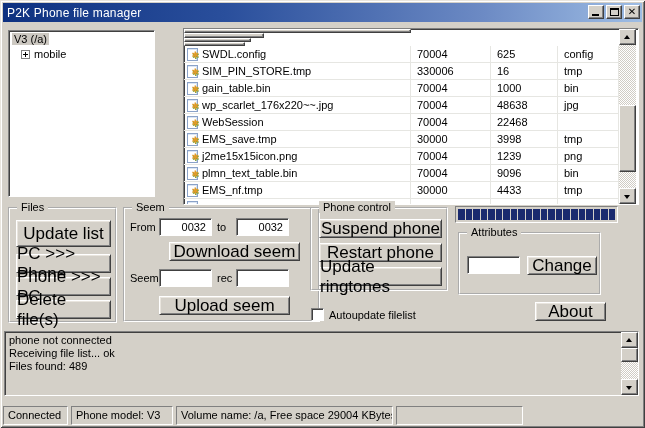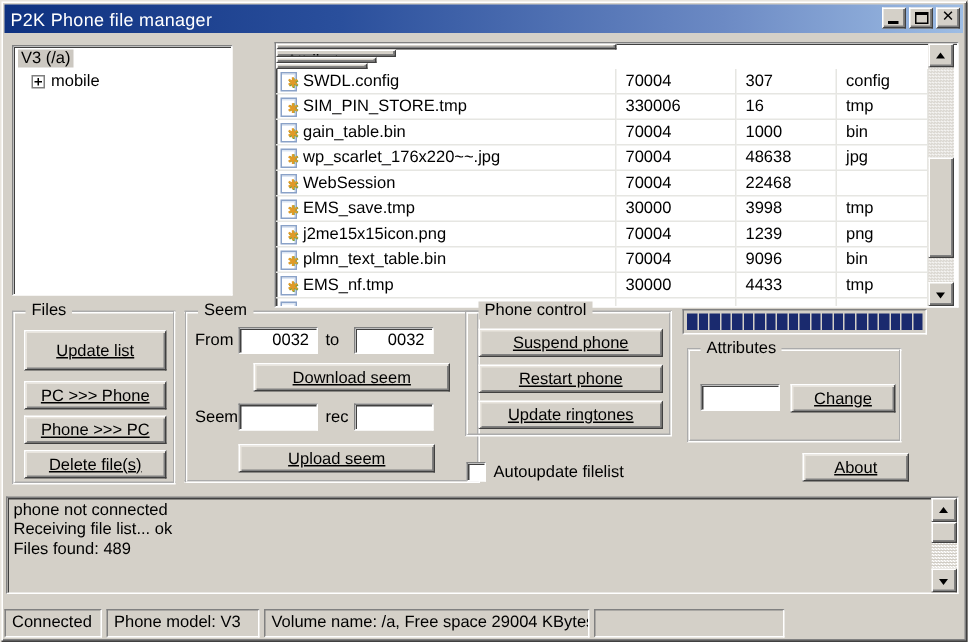--- a/index.html
+++ b/index.html
@@ -33,21 +33,21 @@
   
   .sunken {
     border:1px solid; border-color:#808080 #fff #fff #808080;
     box-shadow: inset 1px 1px 0 #404040;
   }
   .btn {
     background:#d4d0c8;
     border:1px solid; border-color:#fff #404040 #404040 #fff;
     box-shadow: inset 1px 1px 0 #e9e5de, inset -1px -1px 0 #808080;
     display:flex; align-items:center; justify-content:center;
-    font-size:11px; cursor:default; position:absolute;text-decoration:underline;
+    font-size:17px; cursor:default; position:absolute;
   }
   .groupbox { position:absolute; border:2px groove #fff; }
   .groupbox > .legend { position:absolute; top:-8px; left:7px; background:#d4d0c8; padding:0 4px; }
 
   
   #tree {
     position:absolute; left:8px; top:30px; width:147px; height:167px; background:#fff;
   }
   .tree-root { margin:2px 0 0 3px; display:inline-block;text-align:center; }
   .tree-root .sel { background:#ccc8c1; padding:0 2px; }
@@ -221,21 +221,21 @@
         <div class="lv-hcell col-size">Size</div>
         <div class="lv-hcell col-type">Type</div>
       </div>
       <div>
           <div class="lv-row">
     <div class="lv-cell cell-file col-file">
               <span class="file-icon"></span>
               <span>SWDL.config</span>
             </div>
     <div class="lv-cell col-attr">70004</div>
-    <div class="lv-cell col-size">307</div>
+    <div class="lv-cell col-size">625</div>
     <div class="lv-cell col-type">config</div>
   </div>
           <div class="lv-row">
     <div class="lv-cell cell-file col-file">
               <span class="file-icon"></span>
               <span>SIM_PIN_STORE.tmp</span>
             </div>
     <div class="lv-cell col-attr">330006</div>
     <div class="lv-cell col-size">16</div>
     <div class="lv-cell col-type">tmp</div>

